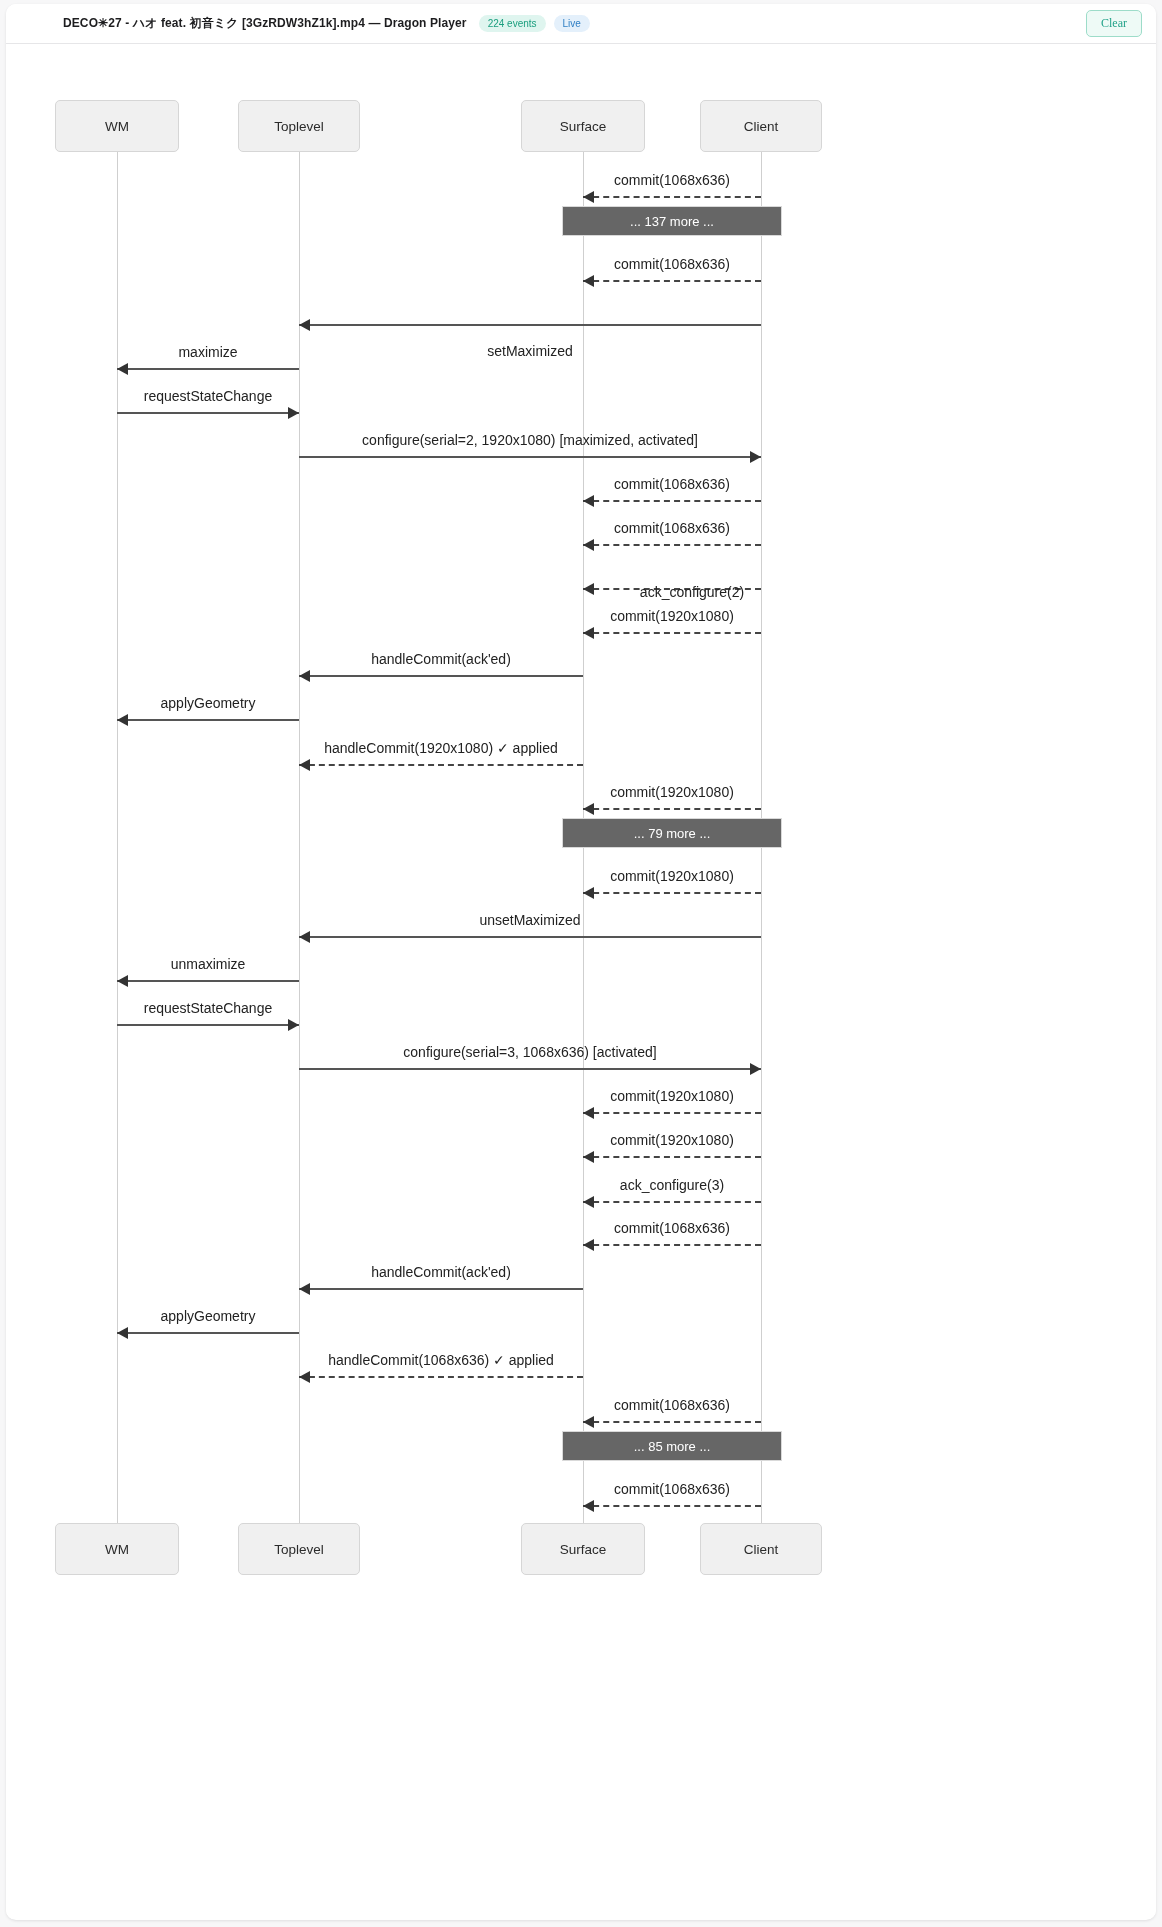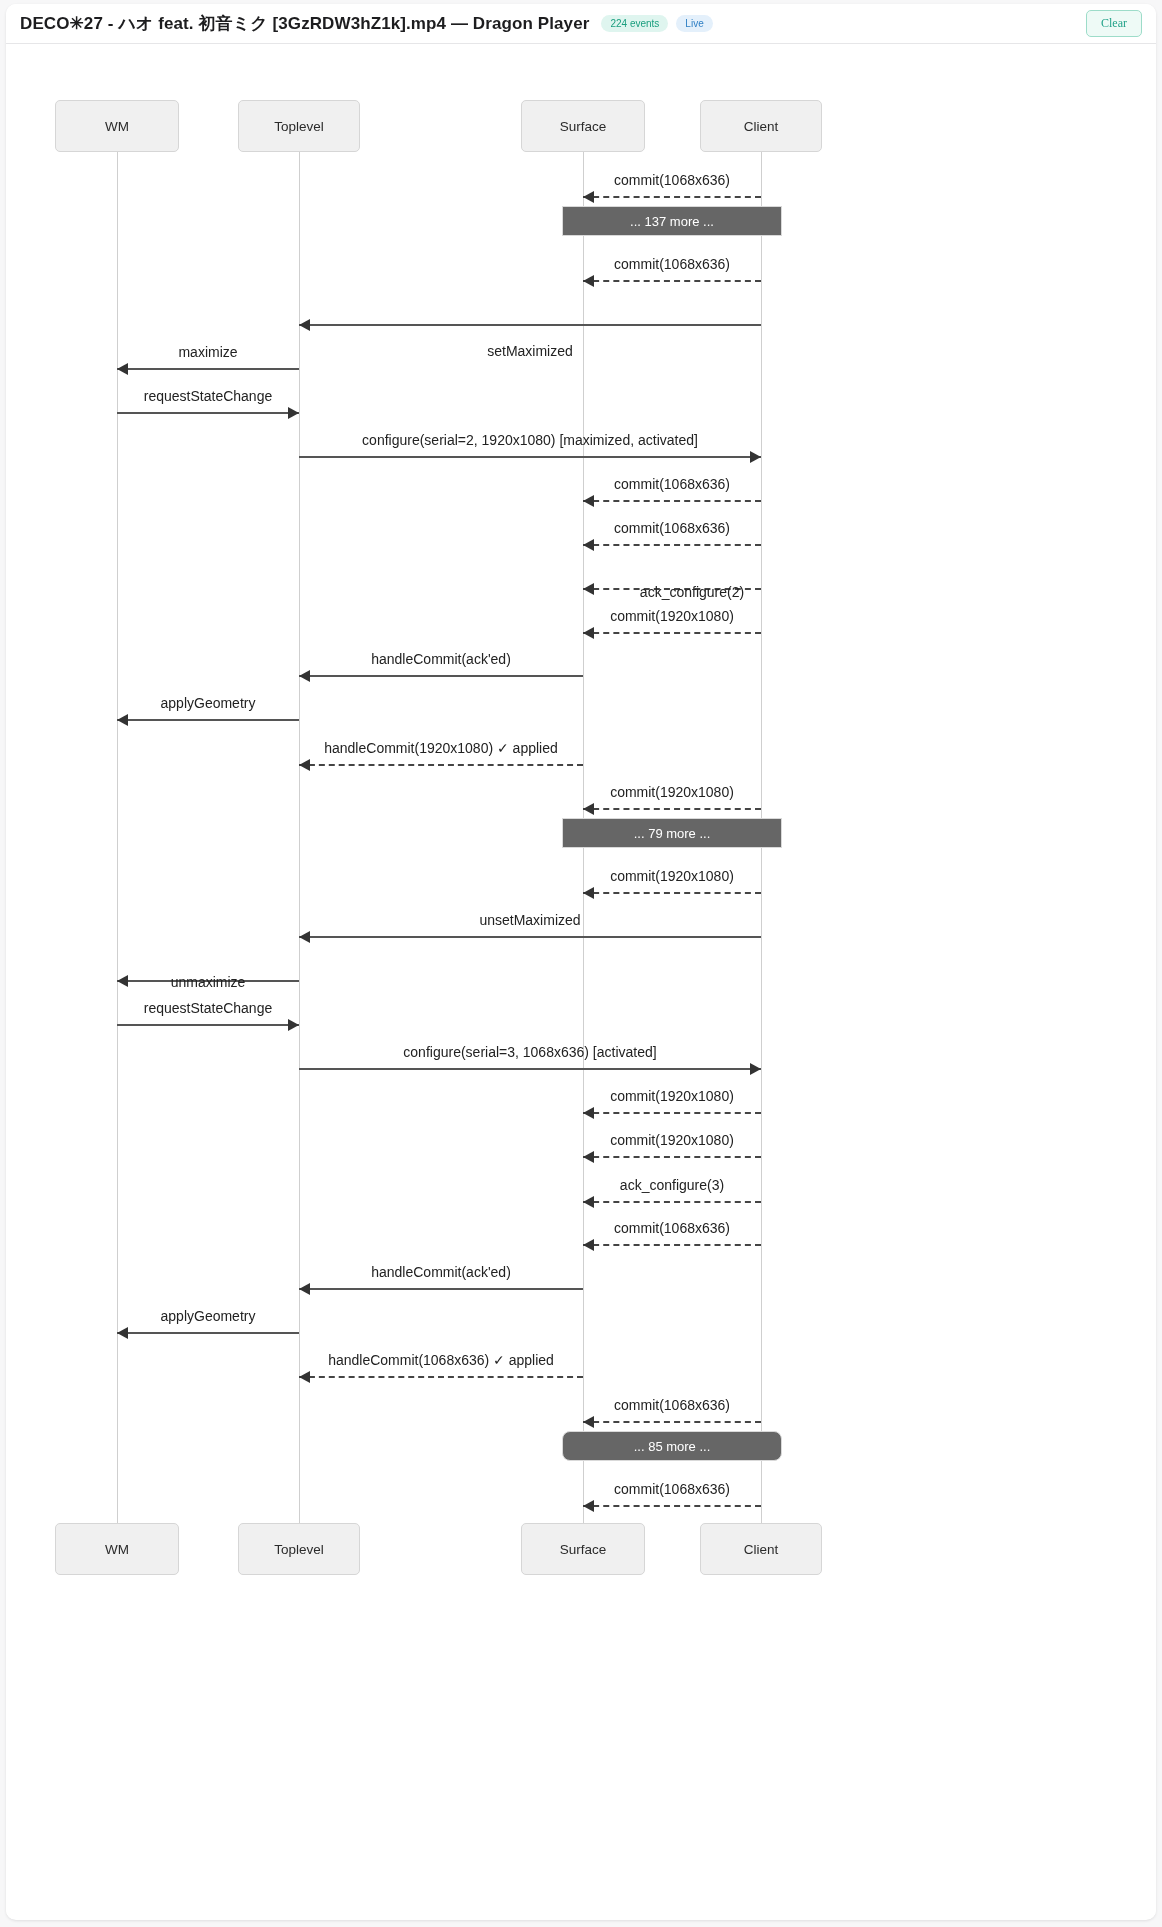--- a/index.html
+++ b/index.html
@@ -29,25 +29,26 @@
   .header {
     position: relative;
     height: 40px;
     border-bottom: 1px solid #e6e6e8;
     display: flex;
     align-items: center;
     padding: 0 14px;
     background: #ffffff;
   }
   .title {
-    font-size: 17px;
+    font-size: 12px;
     font-weight: bold;
     color: #1d1d1f;
     letter-spacing: 0.1px;
     white-space: nowrap;
+    margin-left: 43px;
   }
   .badge {
     margin-left: 12px;
     font-size: 10px;
     padding: 3px 9px;
     border-radius: 10px;
     white-space: nowrap;
   }
   .badge-events {
     background: #dff5ef;
@@ -220,21 +221,21 @@
         <div class="arrowhead left" style="top: 759px; left: 577px;"></div>
         <div class="msg-label" style="left: 666px; top: 740px;">commit(1920x1080)</div>
         <div class="msg-line dashed" style="left: 577px; top: 848px; width: 178px;"></div>
         <div class="arrowhead left" style="top: 843px; left: 577px;"></div>
         <div class="msg-label" style="left: 666px; top: 824px;">commit(1920x1080)</div>
         <div class="msg-line" style="left: 293px; top: 892px; width: 462px;"></div>
         <div class="arrowhead left" style="top: 887px; left: 293px;"></div>
         <div class="msg-label" style="left: 524px; top: 868px;">unsetMaximized</div>
         <div class="msg-line" style="left: 111px; top: 936px; width: 182px;"></div>
         <div class="arrowhead left" style="top: 931px; left: 111px;"></div>
-        <div class="msg-label" style="left: 202px; top: 912px; margin-top: 18px;">unmaximize</div>
+        <div class="msg-label" style="left: 202px; top: 912px;">unmaximize</div>
         <div class="msg-line" style="left: 111px; top: 980px; width: 182px;"></div>
         <div class="arrowhead right" style="top: 975px; left: 282px;"></div>
         <div class="msg-label" style="left: 202px; top: 956px;">requestStateChange</div>
         <div class="msg-line" style="left: 293px; top: 1024px; width: 462px;"></div>
         <div class="arrowhead right" style="top: 1019px; left: 744px;"></div>
         <div class="msg-label" style="left: 524px; top: 1000px;">configure(serial=3, 1068x636) [activated]</div>
         <div class="msg-line dashed" style="left: 577px; top: 1068px; width: 178px;"></div>
         <div class="arrowhead left" style="top: 1063px; left: 577px;"></div>
         <div class="msg-label" style="left: 666px; top: 1044px;">commit(1920x1080)</div>
         <div class="msg-line dashed" style="left: 577px; top: 1112px; width: 178px;"></div>
@@ -256,17 +257,17 @@
         <div class="arrowhead left" style="top: 1327px; left: 293px;"></div>
         <div class="msg-label" style="left: 435px; top: 1308px;">handleCommit(1068x636) ✓ applied</div>
         <div class="msg-line dashed" style="left: 577px; top: 1377px; width: 178px;"></div>
         <div class="arrowhead left" style="top: 1372px; left: 577px;"></div>
         <div class="msg-label" style="left: 666px; top: 1353px;">commit(1068x636)</div>
         <div class="msg-line dashed" style="left: 577px; top: 1461px; width: 178px;"></div>
         <div class="arrowhead left" style="top: 1456px; left: 577px;"></div>
         <div class="msg-label" style="left: 666px; top: 1437px;">commit(1068x636)</div>
         <div class="collapse-bar" style="left: 556px; top: 162px; width: 220px;">... 137 more ...</div>
         <div class="collapse-bar" style="left: 556px; top: 774px; width: 220px;">... 79 more ...</div>
-        <div class="collapse-bar" style="left: 556px; top: 1387px; width: 220px; border-radius: 8px;">... 85 more ...</div>
+        <div class="collapse-bar" style="left: 556px; top: 1387px; width: 220px;">... 85 more ...</div>
       </div>
 
   </div>
 </div>
 
 </body></html>

